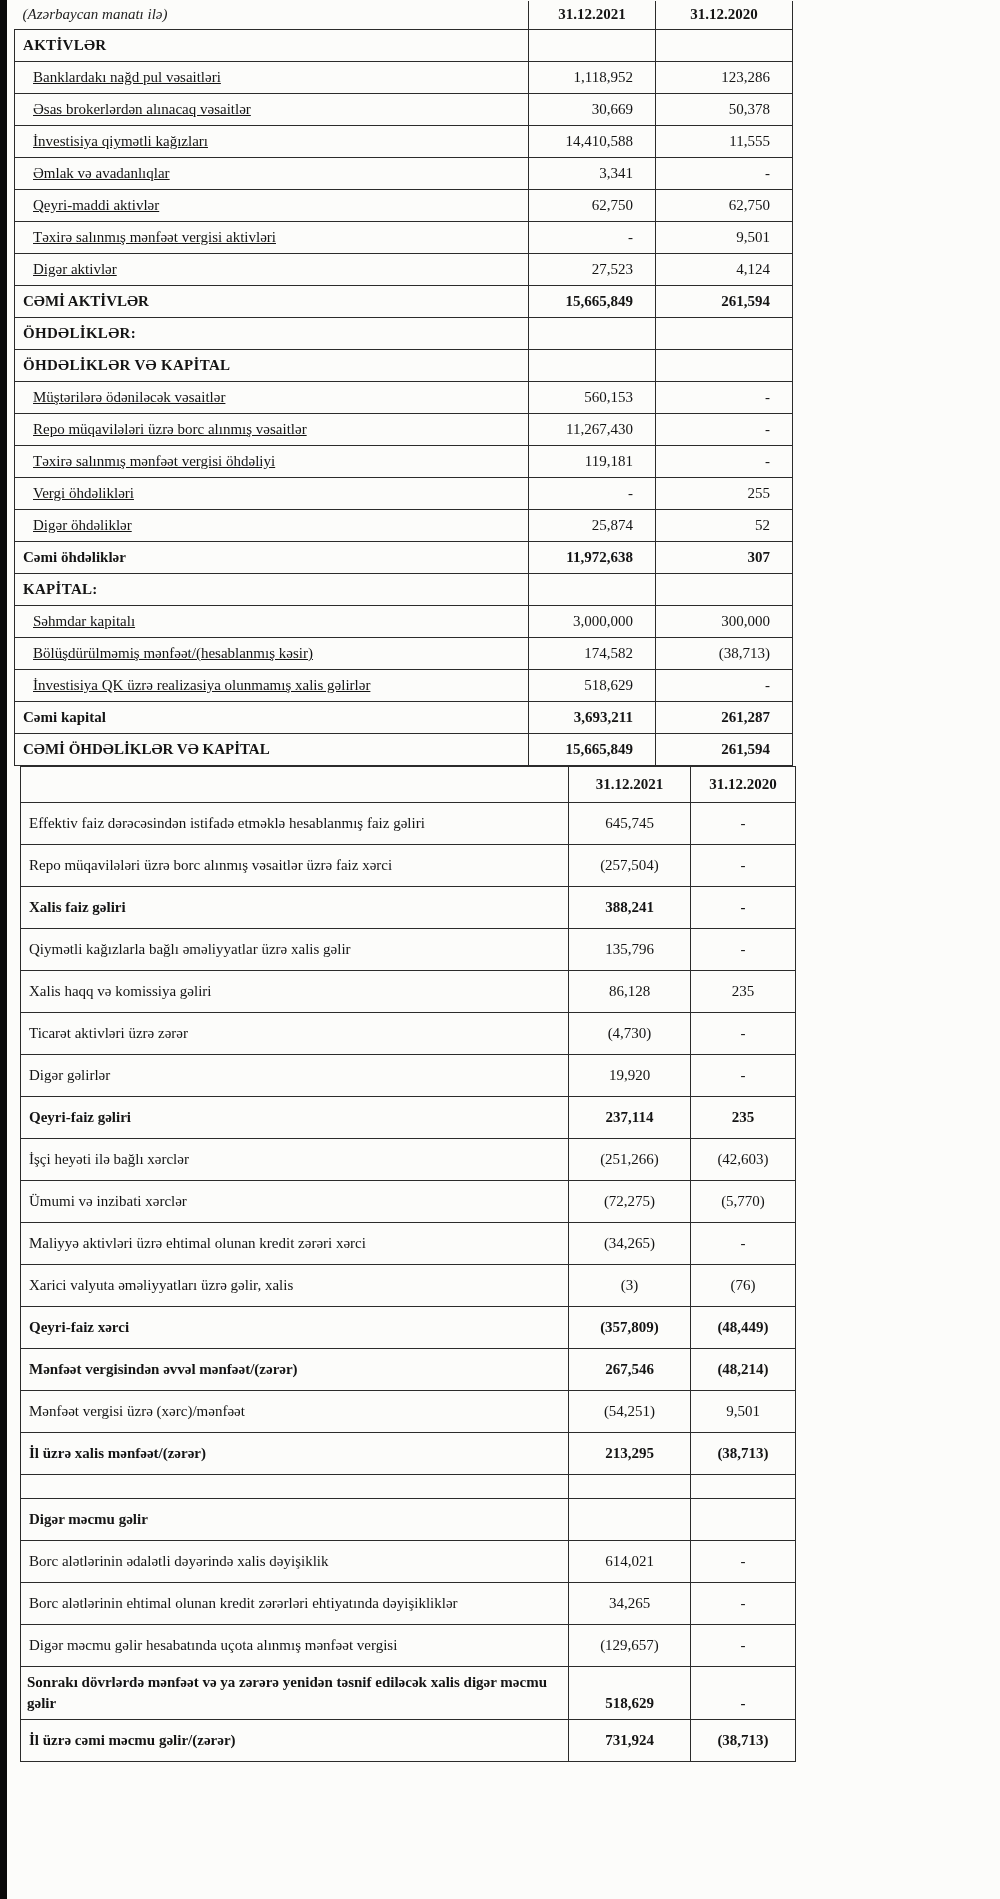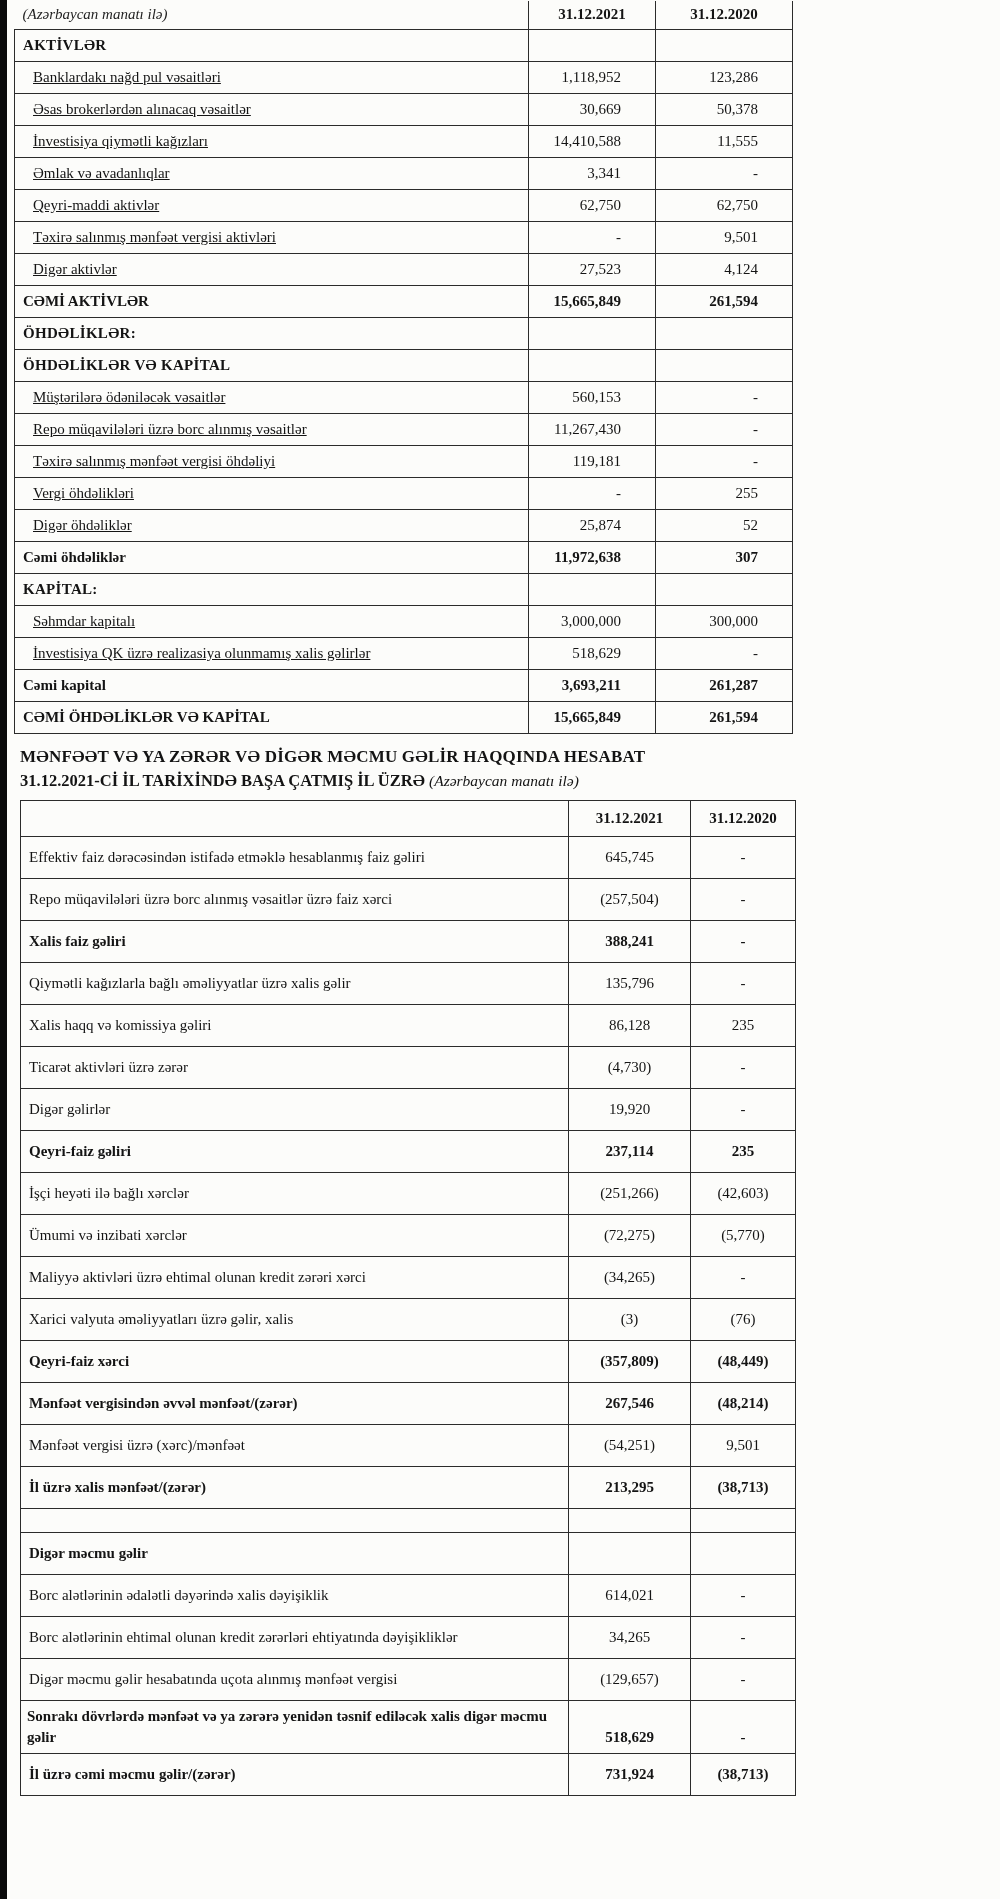--- a/index.html
+++ b/index.html
@@ -30,21 +30,21 @@
     padding: 5px 6px;
     vertical-align: middle;
     overflow: hidden;
   }
 
   
   .t1 { margin-left: 14px; width: 778px; }
   .t1 .c-label { width: 514px; }
   .t1 .c-v1 { width: 127px; }
   .t1 .c-v2 { width: 137px; }
-  .t1 .val-cell { text-align: right; padding-right: 34px; }
+  .t1 .val-cell { text-align: right; padding-right: 22px; }
   .t1 .label-cell { padding-left: 8px; }
   .t1 .item .label-cell { padding-left: 18px; text-decoration: underline; }
   .t1 .section td, .t1 .total td { font-weight: 700; }
   .t1 .section .label-cell { letter-spacing: 0.3px; }
 
   .bs-head td { border: none; padding: 3px 4px 4px; height: 27px; }
   .bs-head td.val-cell {
     border-left: 1px solid #2b2b2b;
     border-right: 1px solid #2b2b2b;
     text-align: center;
@@ -186,44 +186,42 @@
           <td class="label-cell">KAPİTAL:</td>
           <td class="val-cell v1"></td>
           <td class="val-cell v2"></td>
         </tr>
         <tr class="item">
           <td class="label-cell">Səhmdar kapitalı</td>
           <td class="val-cell v1">3,000,000</td>
           <td class="val-cell v2">300,000</td>
         </tr>
         <tr class="item">
+          <td class="label-cell">Bölüşdürülməmiş mənfəət/(hesablanmış kəsir)</td>
+          <td class="val-cell v1">174,582</td>
+          <td class="val-cell v2">(38,713)</td>
+        </tr>
+        <tr class="item">
           <td class="label-cell">İnvestisiya QK üzrə realizasiya olunmamış xalis gəlirlər</td>
           <td class="val-cell v1">518,629</td>
           <td class="val-cell v2">-</td>
         </tr>
         <tr class="total">
           <td class="label-cell">Cəmi kapital</td>
           <td class="val-cell v1">3,693,211</td>
           <td class="val-cell v2">261,287</td>
         </tr>
         <tr class="total">
           <td class="label-cell">CƏMİ ÖHDƏLİKLƏR VƏ KAPİTAL</td>
           <td class="val-cell v1">15,665,849</td>
           <td class="val-cell v2">261,594</td>
         </tr>
       </tbody>
   </table>
 
-  <div class="is-title">
-    <div class="t-line1">MƏNFƏƏT VƏ YA ZƏRƏR VƏ DİGƏR MƏCMU GƏLİR HAQQINDA HESABAT</div>
-    <div class="t-line2">
-      <span class="t-bold">31.12.2021-Cİ İL TARİXİNDƏ BAŞA ÇATMIŞ İL ÜZRƏ</span>
-      <span class="t-note">(Azərbaycan manatı ilə)</span>
-    </div>
-  </div>
 
   <table class="fin-table t2">
     <colgroup>
         <col class="c-label">
         <col class="c-v1">
         <col class="c-v2">
       </colgroup>
     <thead>
       <tr class="is-head">
         <td class="label-cell"></td>

